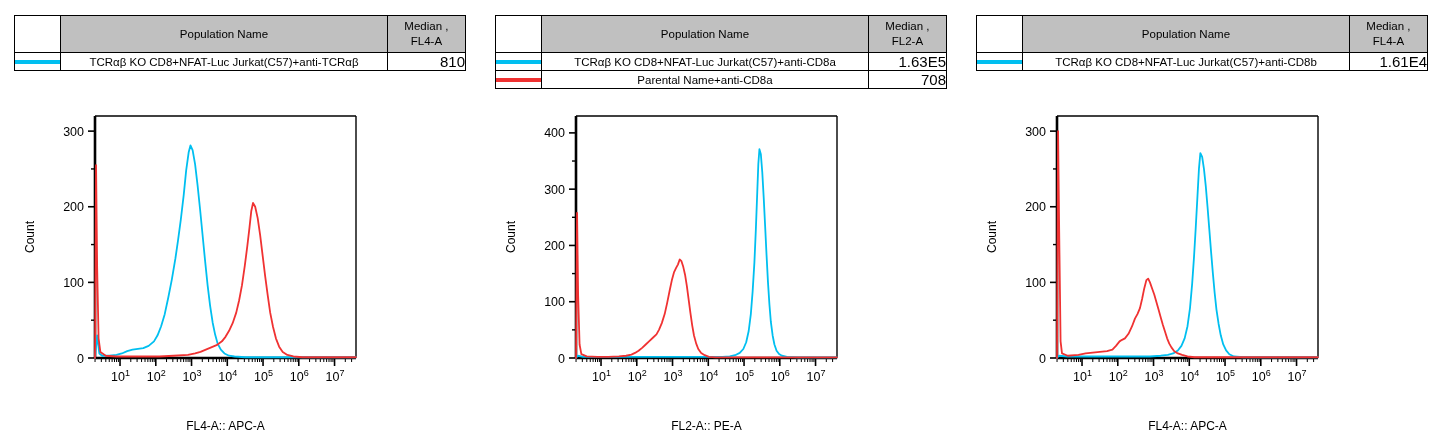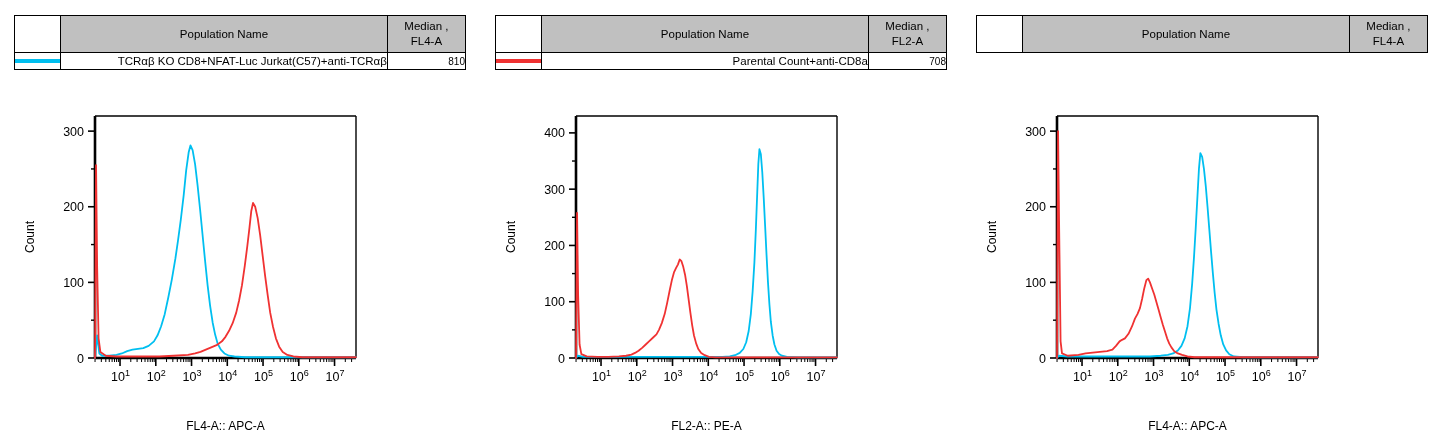--- a/index.html
+++ b/index.html
@@ -75,30 +75,30 @@
   }
   .swatch-cell {
     padding: 0 2px;
   }
   .swatch {
     display: block;
     width: 100%;
     height: 4px;
   }
   .name-cell {
-    text-align: right;
+    text-align: center;
     padding: 0 2px 0 3px;
     font-size: 11.5px;
     white-space: nowrap;
     overflow: hidden;
   }
   .median-cell {
     text-align: right;
     padding: 0 4px 0 2px;
-    font-size: 10px;
+    font-size: 15px;
   }
 
   
   .plot-wrap {
     position: absolute;
     left: 0;
     top: 104px;
     width: 481px;
     height: 344px;
   }
@@ -254,23 +254,30 @@
           <tr>
         <th class="hdr-blank"></th>
         <th class="hdr-gray hdr-name">Population Name</th>
         <th class="hdr-gray hdr-median">
           <span>Median ,</span>
           <span>FL2-A</span>
         </th>
       </tr>
       <tr class="row-cell">
         <td class="swatch-cell">
+          <span class="swatch" style="background:#00BFF0"></span>
+        </td>
+        <td class="name-cell">TCRαβ KO CD8+NFAT-Luc Jurkat(C57)+anti-CD8a</td>
+        <td class="median-cell">1.63E5</td>
+      </tr>
+      <tr class="row-cell">
+        <td class="swatch-cell">
           <span class="swatch" style="background:#F03232"></span>
         </td>
-        <td class="name-cell">Parental Count+anti-CD8a</td>
+        <td class="name-cell">Parental Name+anti-CD8a</td>
         <td class="median-cell">708</td>
       </tr>
     </tbody>
       </table>
     <div class="plot-wrap">
       <svg class="plot-svg" id="svg-1" width="481" height="344">
           <line x1="95" y1="12" x2="356" y2="12" stroke="#000" stroke-width="1.4"></line>
           <line x1="356" y1="12" x2="356" y2="254" stroke="#000" stroke-width="1.4"></line>
           <line x1="95" y1="12" x2="95" y2="254" stroke="#000" stroke-width="2.6"></line>
           <line x1="95" y1="254" x2="356" y2="254" stroke="#000" stroke-width="2.6"></line>
@@ -377,20 +384,27 @@
       </colgroup>
       <tbody>
           <tr>
         <th class="hdr-blank"></th>
         <th class="hdr-gray hdr-name">Population Name</th>
         <th class="hdr-gray hdr-median">
           <span>Median ,</span>
           <span>FL4-A</span>
         </th>
       </tr>
+      <tr class="row-cell">
+        <td class="swatch-cell">
+          <span class="swatch" style="background:#00BFF0"></span>
+        </td>
+        <td class="name-cell">TCRαβ KO CD8+NFAT-Luc Jurkat(C57)+anti-CD8b</td>
+        <td class="median-cell">1.61E4</td>
+      </tr>
     </tbody>
       </table>
     <div class="plot-wrap">
       <svg class="plot-svg" id="svg-2" width="481" height="344">
           <line x1="95" y1="12" x2="356" y2="12" stroke="#000" stroke-width="1.4"></line>
           <line x1="356" y1="12" x2="356" y2="254" stroke="#000" stroke-width="1.4"></line>
           <line x1="95" y1="12" x2="95" y2="254" stroke="#000" stroke-width="2.6"></line>
           <line x1="95" y1="254" x2="356" y2="254" stroke="#000" stroke-width="2.6"></line>
           <line x1="88" y1="254" x2="95" y2="254" stroke="#000" stroke-width="1.6"></line>
           <text x="84" y="258.5" text-anchor="end" class="axis-text">0</text>

